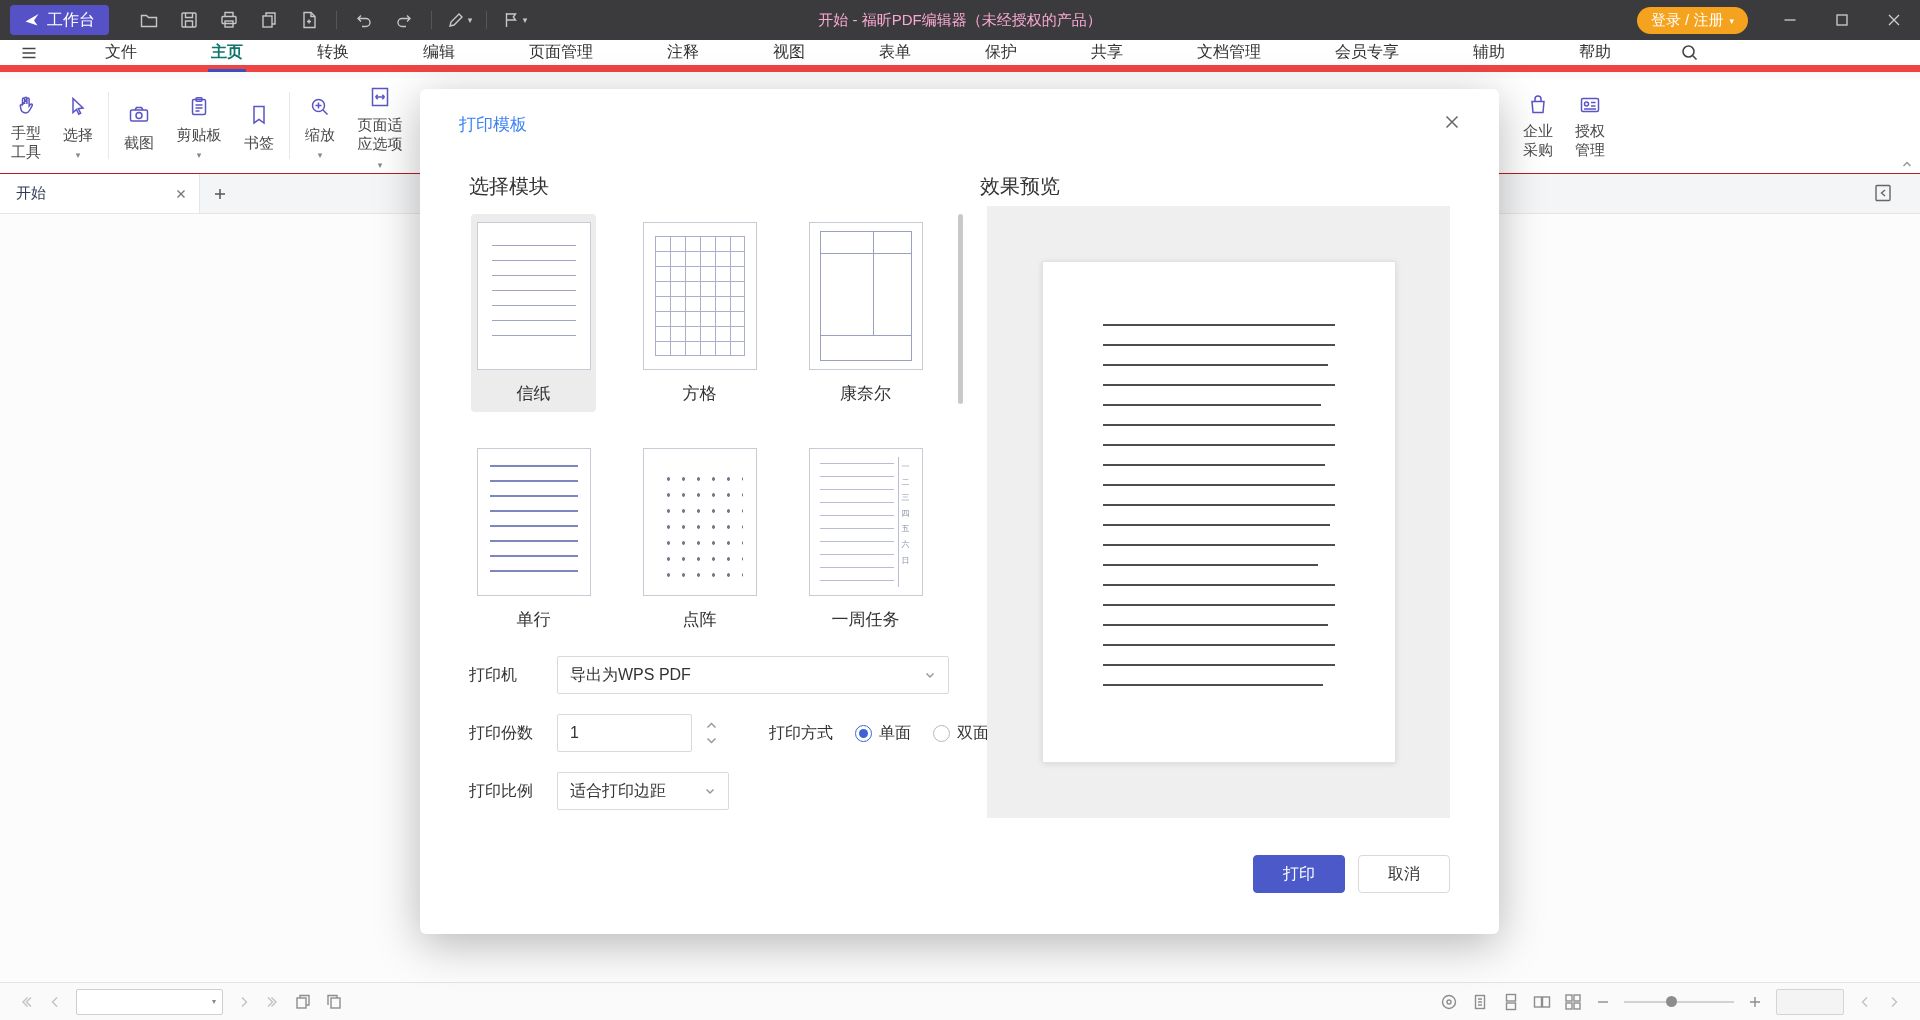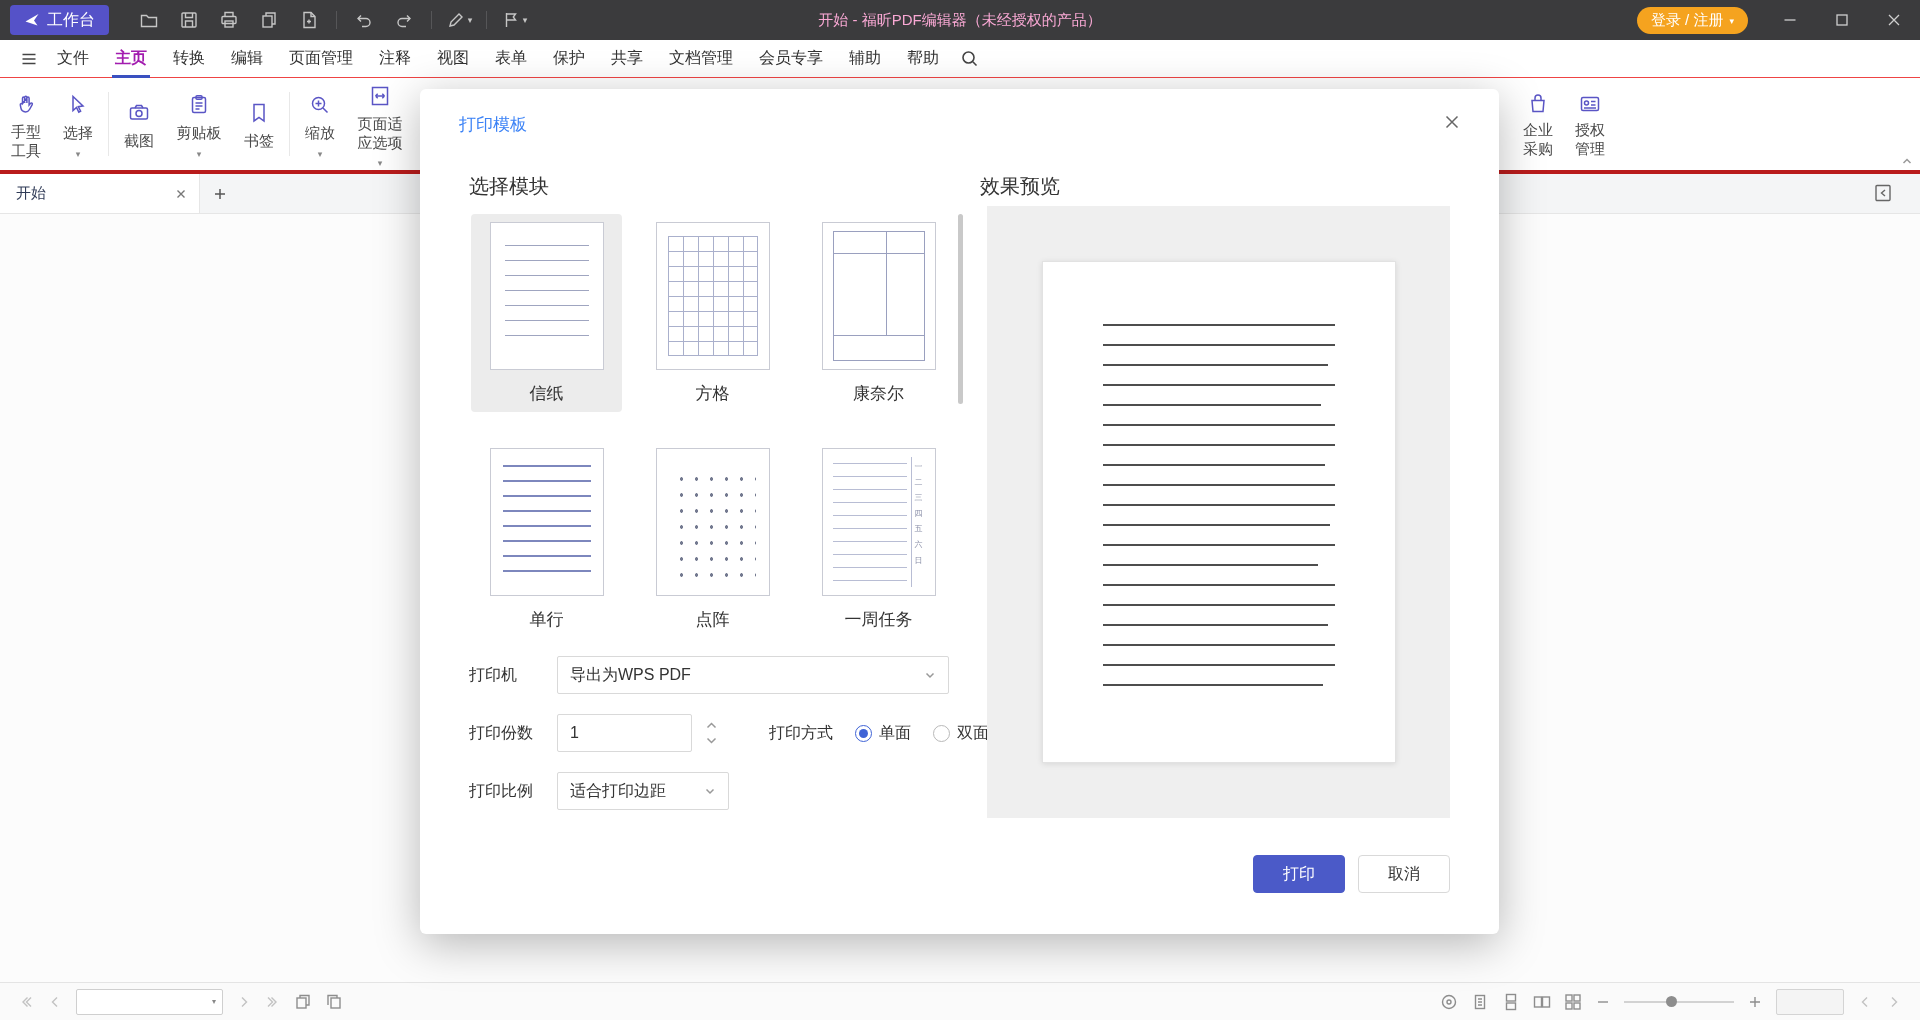--- a/index.html
+++ b/index.html
@@ -16,31 +16,31 @@
   .tb-sep { width:1px; height:18px; background:#565658; margin:0 5px; }
   .tb-caret { font-size:9px; color:#c6c6c6; margin-left:2px; }
   .win-title { position:absolute; left:50%; transform:translateX(-50%); color:#f9a8d4; font-size:15px; white-space:nowrap; }
   .login-btn { position:absolute; right:172px; top:7px; height:27px; background:#f5a31f; border-radius:14px; display:flex; align-items:center; gap:6px; padding:0 14px; color:#fff; font-size:15px; cursor:pointer; }
   .login-caret { font-size:9px; color:#fff; }
   .win-controls { position:absolute; right:0; top:0; height:40px; display:flex; }
   .wc { width:52px; height:40px; display:flex; align-items:center; justify-content:center; }
   .wc svg { stroke:#cfcfcf; fill:none; stroke-width:1.3; }
 
   
-  .menubar { position:absolute; top:40px; left:0; right:0; height:38px; background:#fff; display:flex; align-items:center; z-index:20; border-bottom:1px solid #ef4444; }
+  .menubar { position:absolute; top:40px; left:0; right:0; height:32px; background:#fff; display:flex; align-items:center; z-index:20; border-bottom:7px solid #ef4444;gap:48px; }
   .hamburger { margin-left:20px; margin-right:6px; display:flex; align-items:center; }
   .hamburger svg { stroke:#444; fill:none; stroke-width:1.6; }
   .menu-item { padding:0 13px; font-size:16px; color:#333; height:38px; display:flex; align-items:center; position:relative; cursor:pointer; white-space:nowrap; }
-  .menu-item.active { color:#a21caf; font-weight:bold; }
+  .menu-item.active { color:#0f766e; font-weight:bold; }
   .menu-item.active::after { content:""; position:absolute; left:10px; right:10px; bottom:0; height:3px; background:#3a50c0; }
   .menu-search { margin-left:8px; display:flex; align-items:center; cursor:pointer; }
   .menu-search svg { stroke:#444; fill:none; stroke-width:1.6; }
 
   
-  .toolbar { position:absolute; top:78px; left:0; right:0; height:96px; background:#fff; border-bottom:4px solid #b91c1c; display:flex; align-items:center; z-index:10; }
+  .toolbar { position:absolute; top:78px; left:0; right:0; height:96px; background:#fff; border-bottom:1px solid #b91c1c; display:flex; align-items:center; z-index:10; }
   .tool-item { display:flex; flex-direction:column; align-items:center; justify-content:flex-start; padding:8px 8px 4px; color:#4a4a4a; font-size:15px; text-align:center; gap:7px; cursor:pointer; min-width:52px; }
   .tool-item svg { stroke:#5a55c5; fill:none; stroke-width:1.5; }
   .t-label { line-height:1.25; word-break:break-all; }
   .t-label.w2 { width:34px; }
   .t-label.w3 { width:52px; }
   .t-caret { font-size:9px; color:#888; line-height:1; }
   .tool-sep { width:1px; align-self:stretch; margin:14px 4px; background:#e8e8e8; }
   .toolbar-right { position:absolute; right:304px; top:0; height:100%; display:flex; align-items:center;font-family:Liberation Mono, monospace; }
   .toolbar-collapse { position:absolute; right:6px; bottom:2px; color:#999; }
   .toolbar-collapse svg { stroke:#999; fill:none; stroke-width:1.5; }
@@ -73,21 +73,21 @@
   
   .dialog { position:absolute; left:420px; top:89px; width:1079px; height:845px; background:#fff; border-radius:6px; box-shadow:0 10px 46px rgba(0,0,0,.28); z-index:100; }
   .dlg-title { position:absolute; left:39px; top:24px; font-size:17px; color:#3b82f6; }
   .dlg-close { position:absolute; right:38px; top:24px; cursor:pointer; }
   .dlg-close svg { stroke:#666; fill:none; stroke-width:1.5; }
   .sec-label { position:absolute; font-size:20px; color:#333; }
   .sec-templates { left:49px; top:84px; }
   .sec-preview { left:560px; top:84px; }
 
   .tpl-grid { position:absolute; left:51px; top:125px; width:484px; display:grid; grid-template-columns:repeat(3,151px); column-gap:15px; row-gap:28px; }
-  .tpl-card { width:151px; height:198px; border-radius:4px; display:flex; flex-direction:column; align-items:center; cursor:pointer; }
+  .tpl-card { width:125px; height:198px; border-radius:4px; display:flex; flex-direction:column; align-items:center; cursor:pointer; }
   .tpl-card.selected { background:#ececec; }
   .tpl-thumb { margin-top:8px; width:114px; height:148px; background:#fff; border:1px solid #c9cbd4; position:relative; }
   .tpl-label { margin-top:12px; font-size:17px; color:#333; }
 
   .th-lined { position:absolute; left:14px; right:14px; top:22px; bottom:22px;
     background:repeating-linear-gradient(to bottom,#9fa5c0 0 1px, transparent 1px 15px); }
   .th-grid { position:absolute; left:11px; right:11px; top:13px; bottom:13px;
     background:repeating-linear-gradient(to bottom,#aab0cc 0 1px, transparent 1px 15px),
                repeating-linear-gradient(to right,#aab0cc 0 1px, transparent 1px 15px);
     border-right:1px solid #aab0cc; border-bottom:1px solid #aab0cc; }

